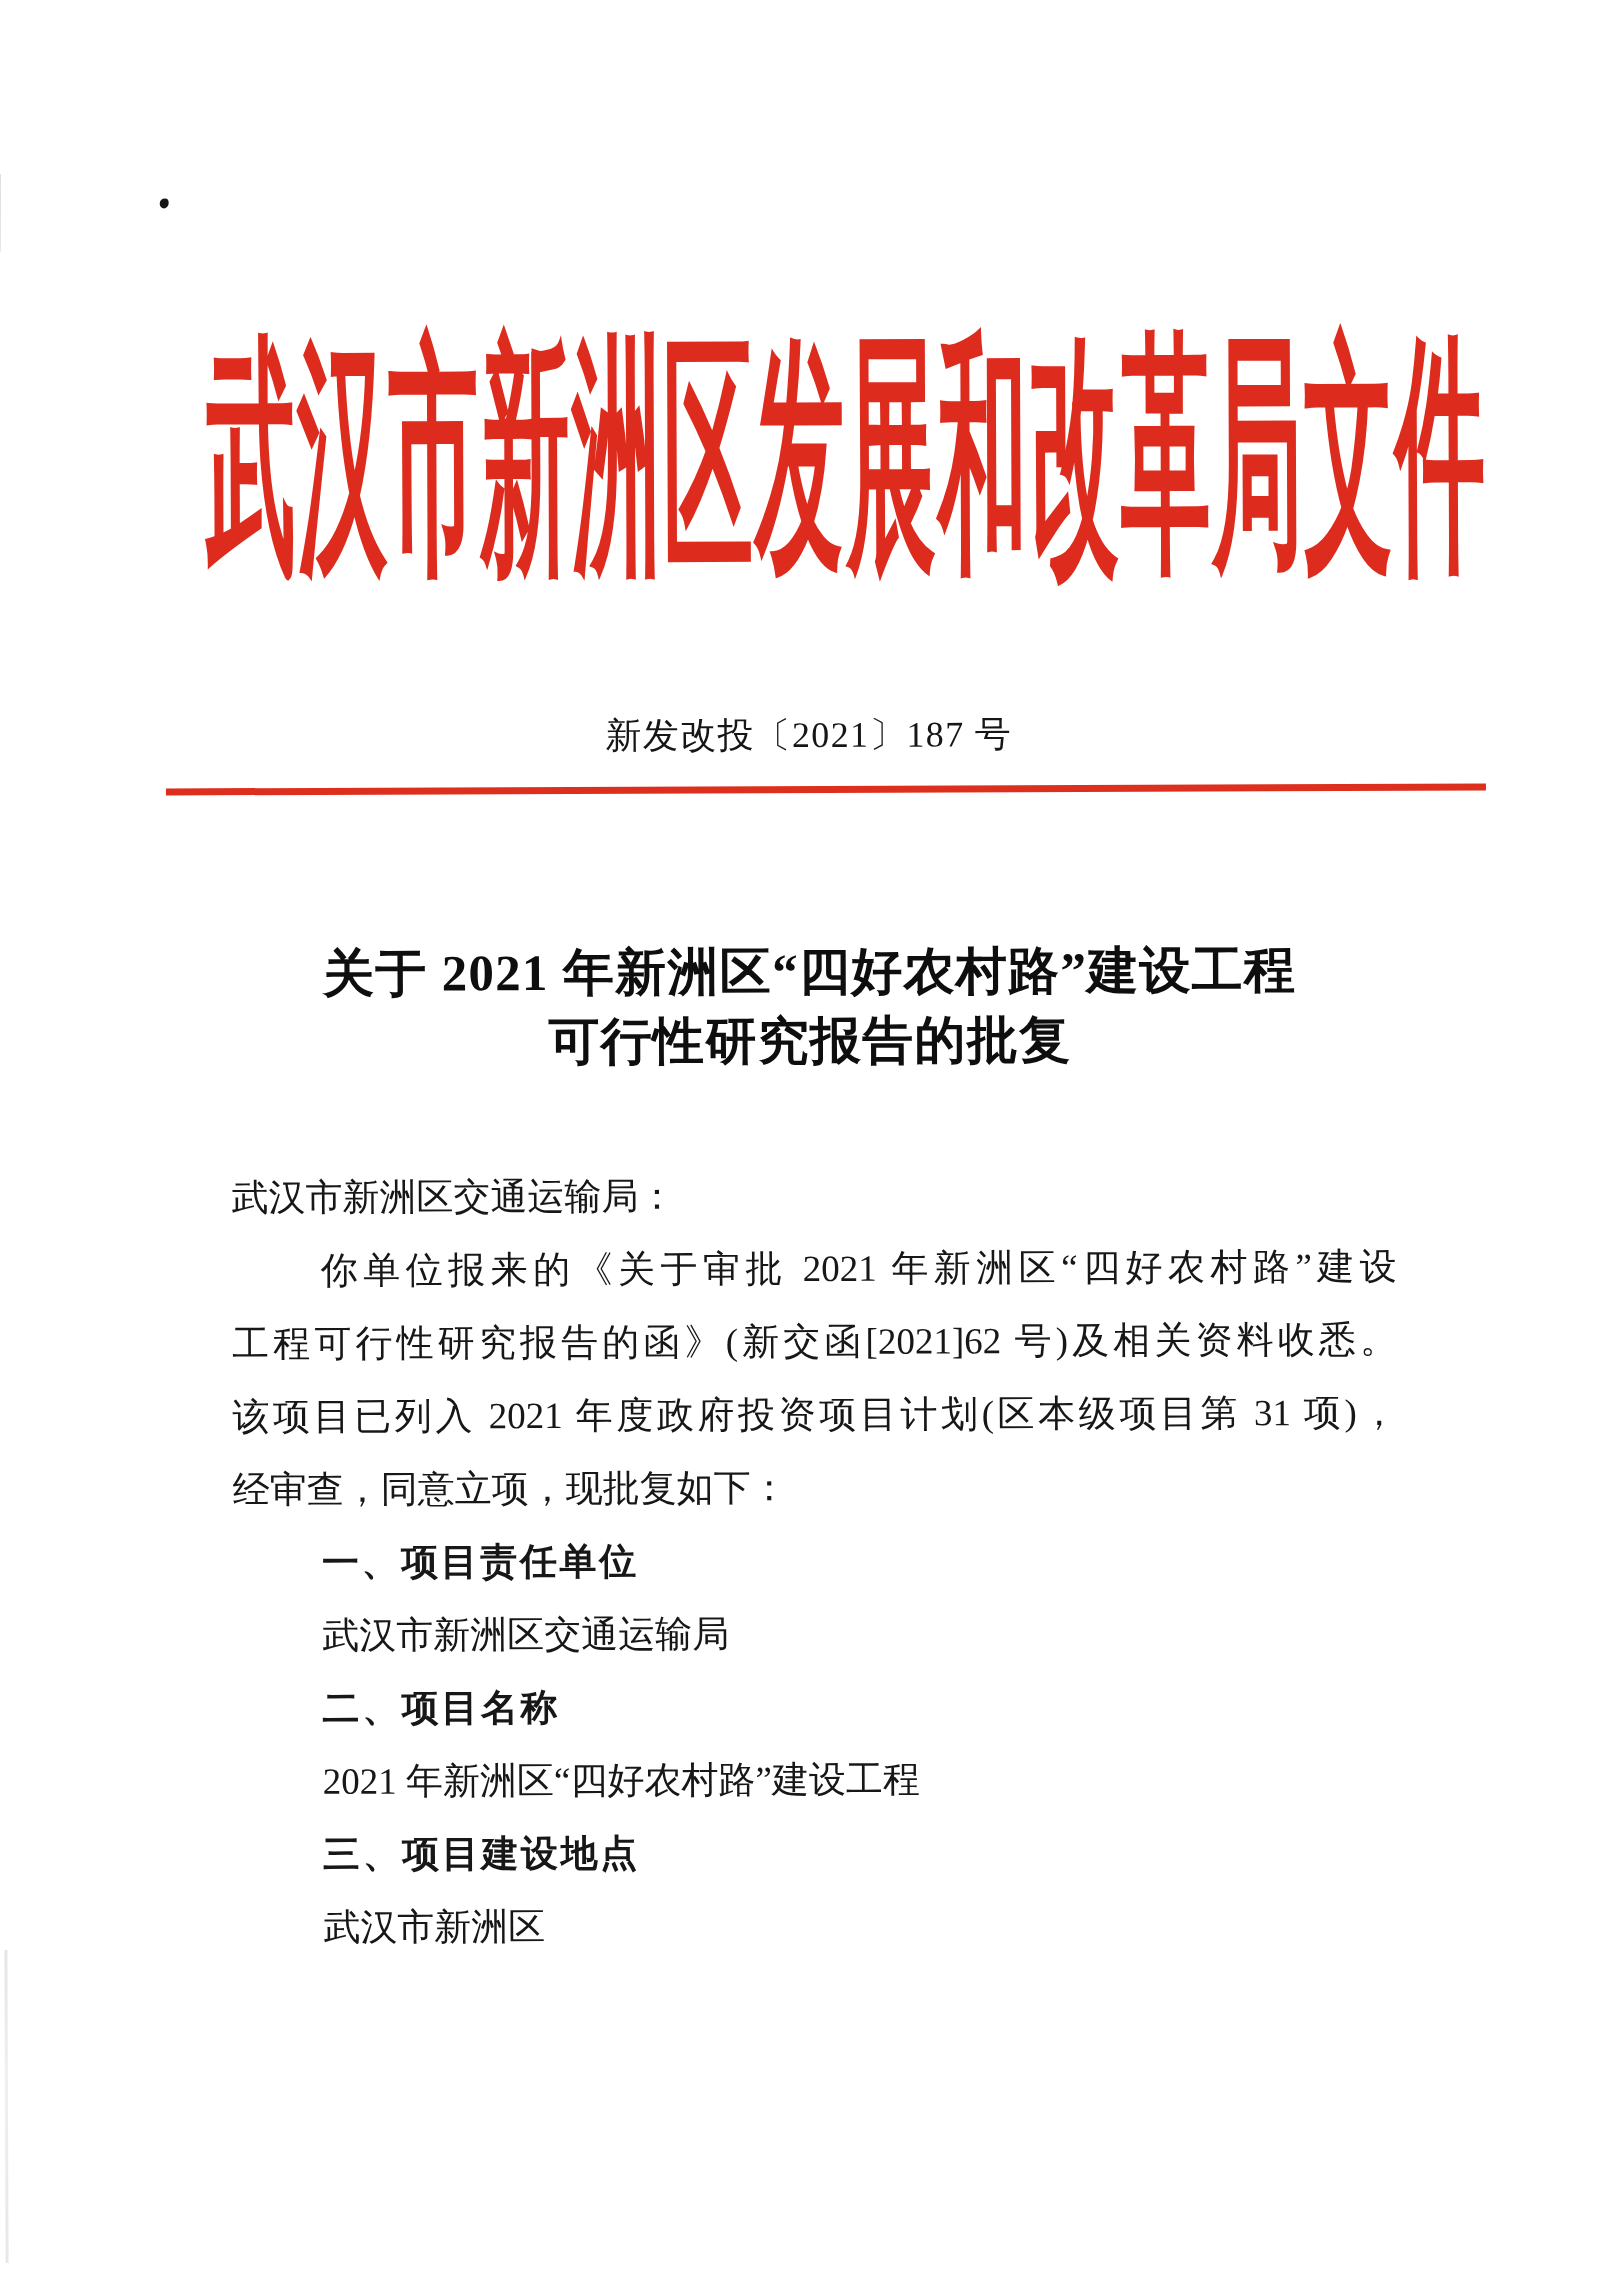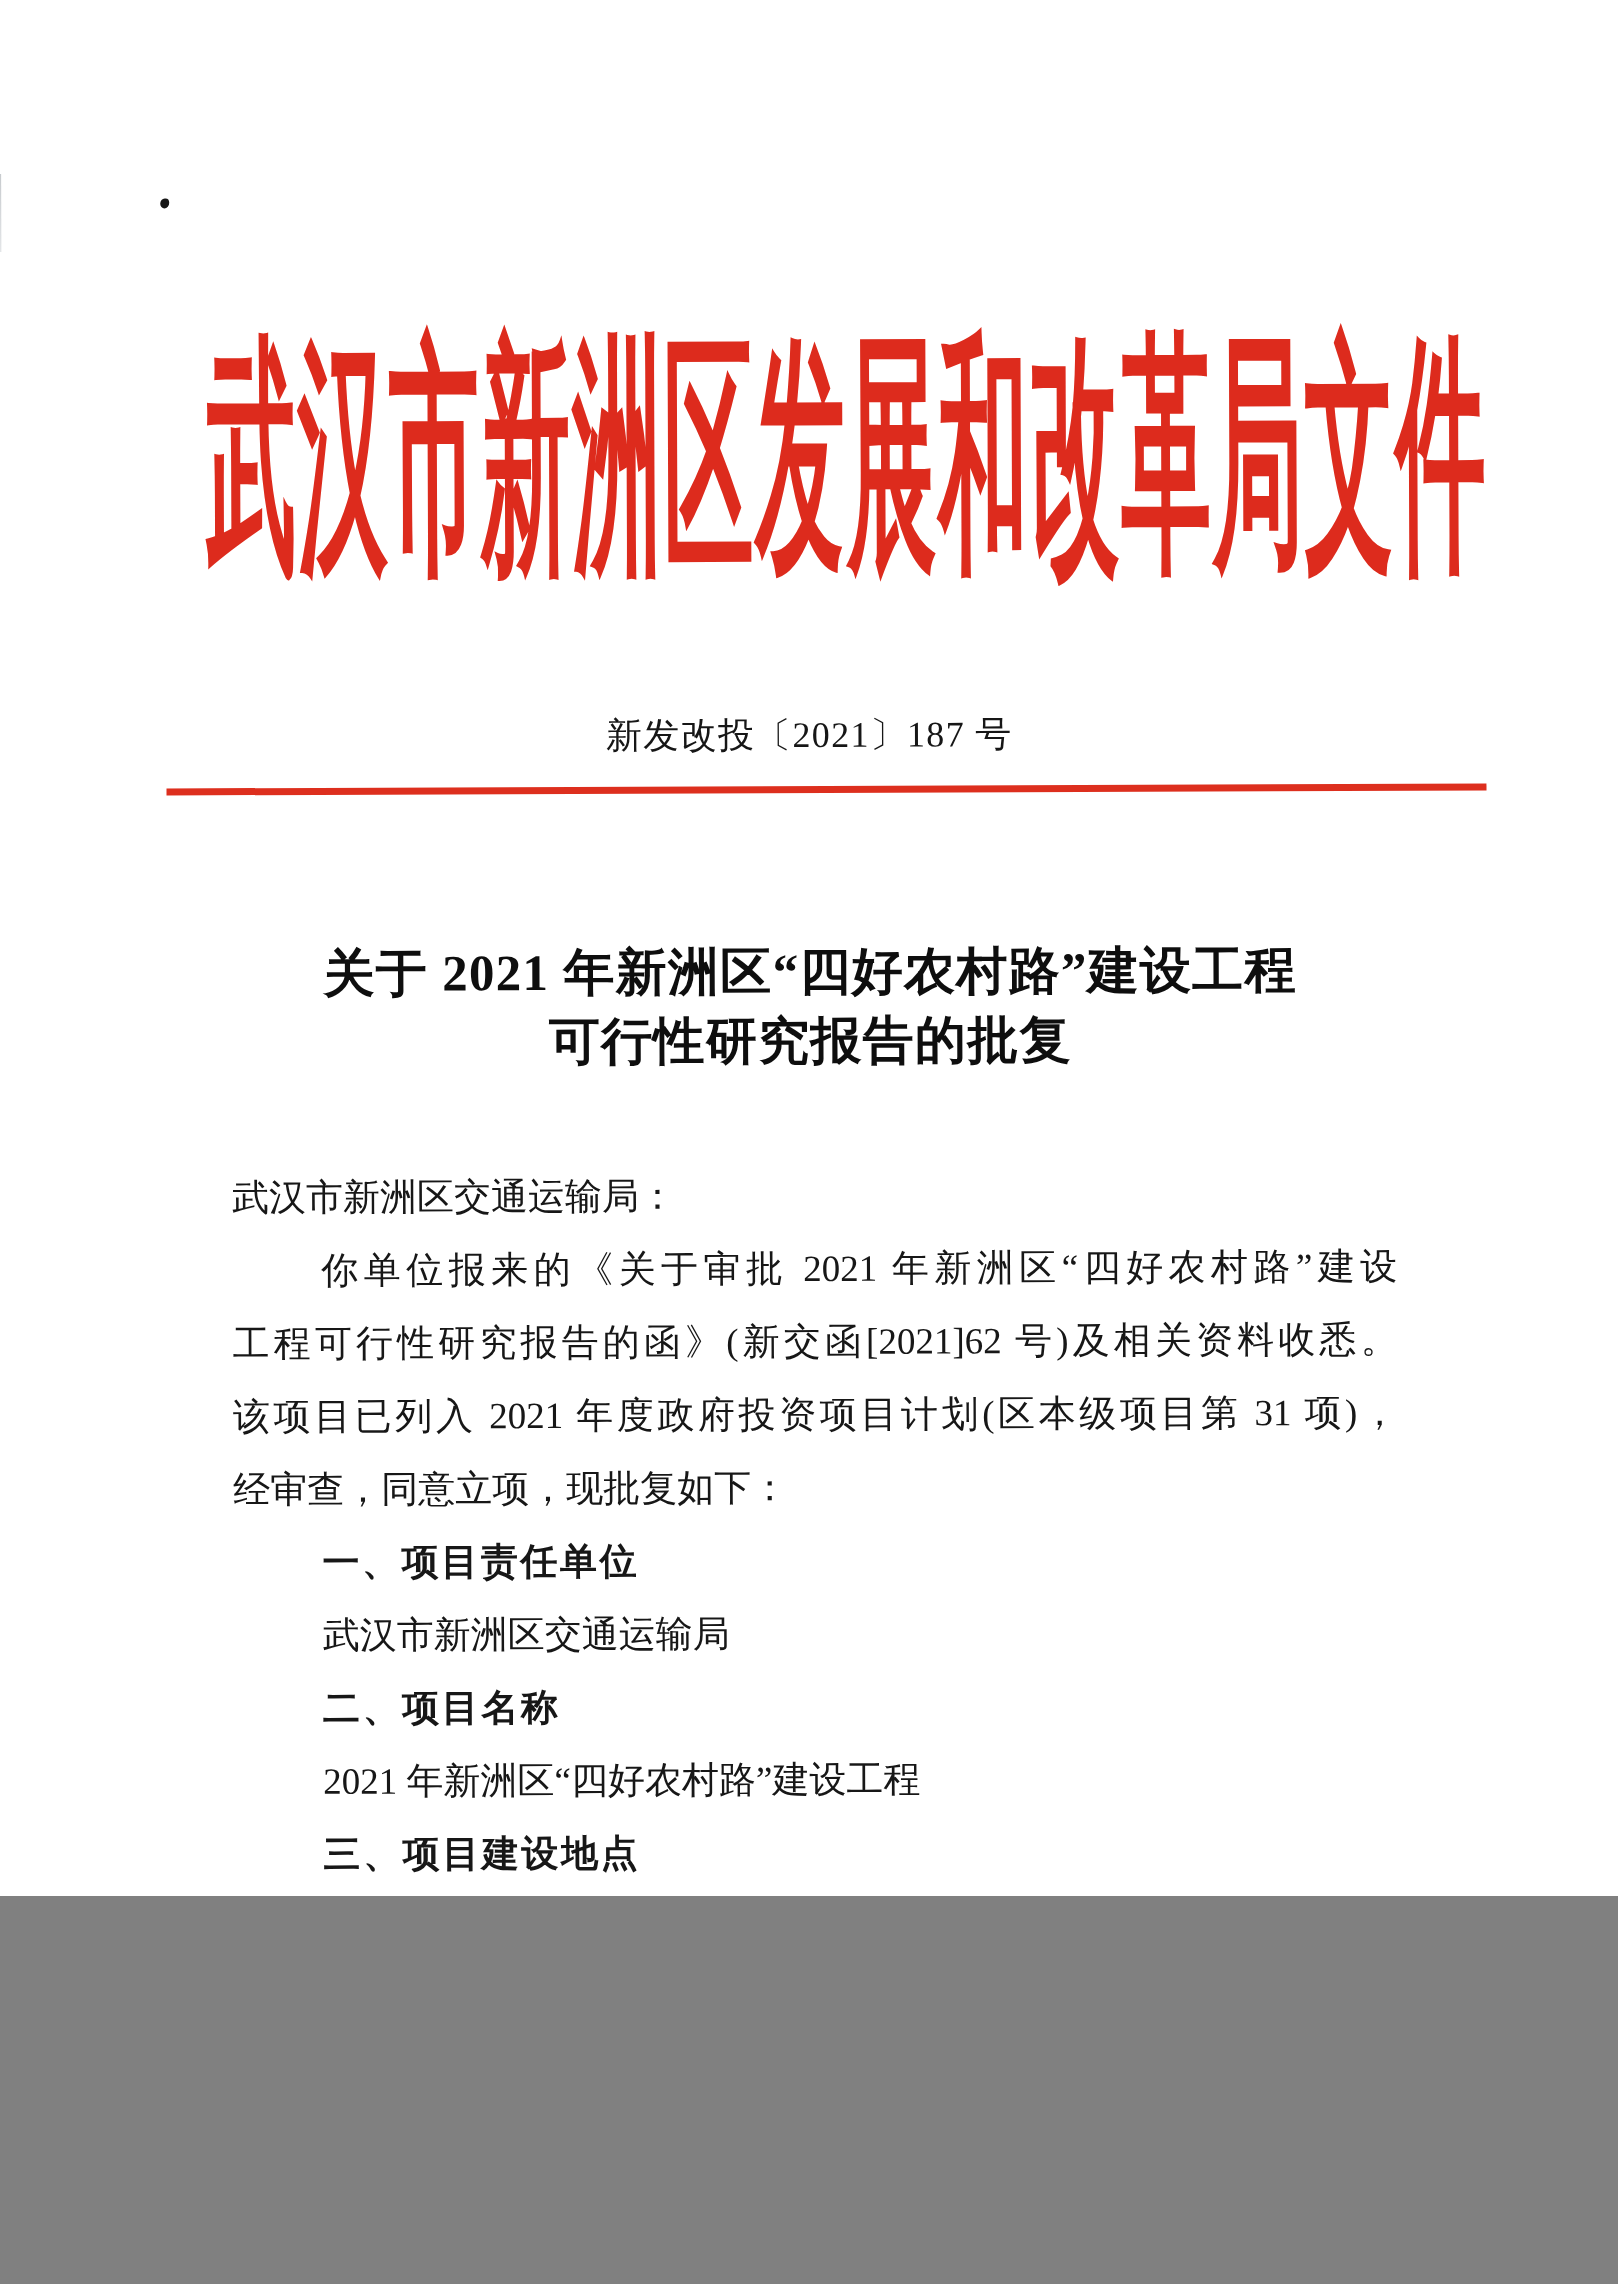--- a/index.html
+++ b/index.html
@@ -1,18 +1,18 @@
 <!DOCTYPE html>
 <html style="--header-red: #dd2b1d; --rule-red: #dd2f1e; --ink: #141414;font-size:10.4px"><head>
 <meta charset="utf-8">
 <style>
   html,body{margin:0;padding:0;background:#808080;}
   .page{
     position:relative;
-    width:1618px;height:1896px;
+    width:1618px;height:2284px;
     background:#ffffff;
     overflow:hidden;
     font-family:"Liberation Serif","DejaVu Serif",serif;
     color:var(--ink,#141414);
   }
   .tilt{
     position:absolute;inset:0;
     transform:rotate(-0.22deg);
     transform-origin:50% 35%;
   }

